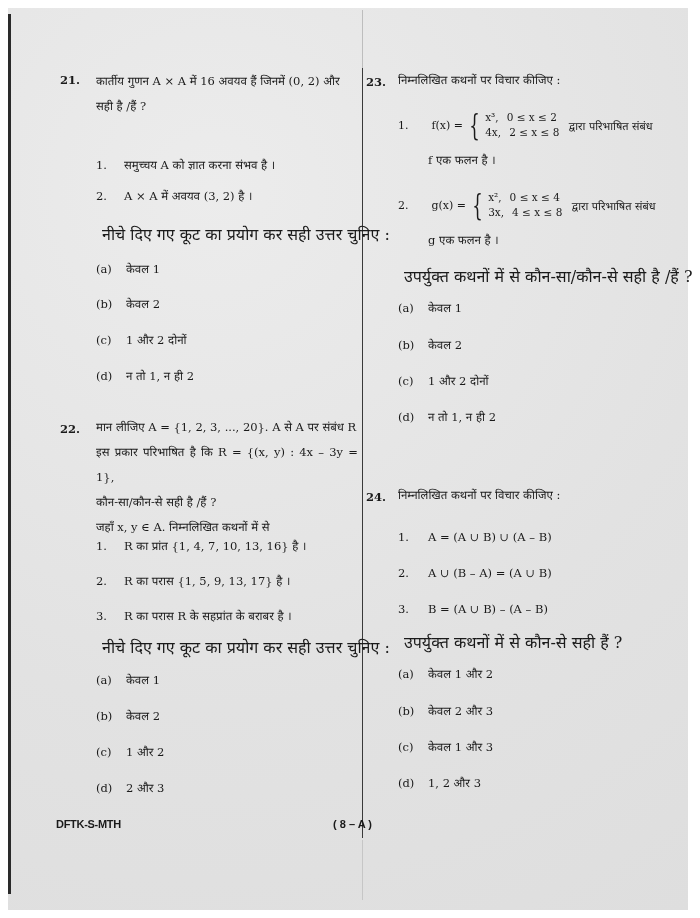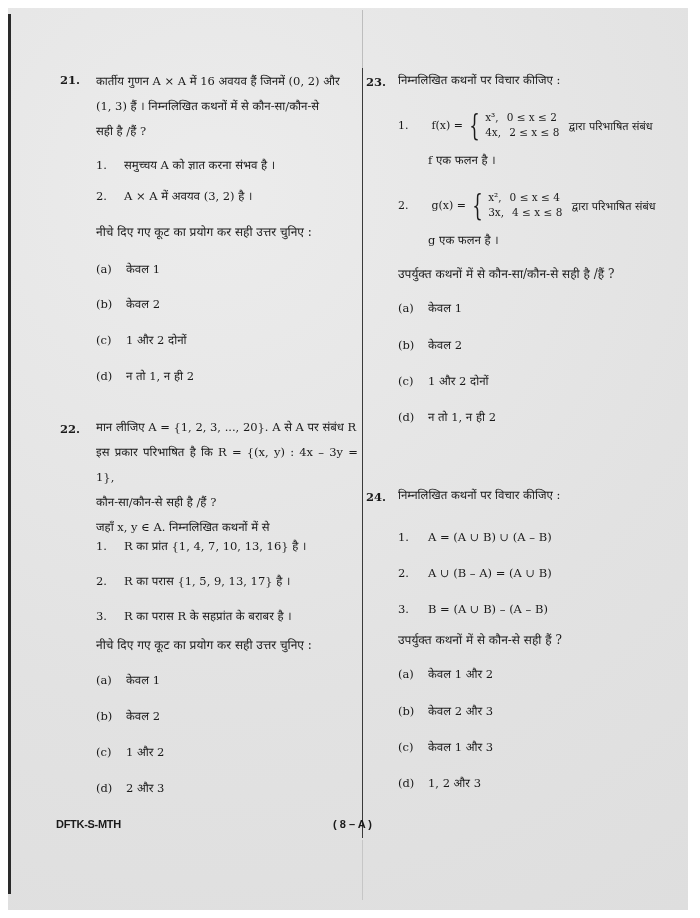--- a/index.html
+++ b/index.html
@@ -23,21 +23,21 @@
   }
   .col-divider-bottom {
     position: absolute; left: 362px; top: 840px; width: 1px; height: 60px; background: #c6c6c6;
   }
   .qnum { position: absolute; font-weight: bold; font-size: 11.5px; text-align: center; }
   .qtext { position: absolute; font-size: 11.5px; line-height: 25px; text-align: justify; }
   .stmt { position: absolute; font-size: 11.5px; white-space: nowrap; }
   .stmt .n { display: inline-block; width: 28px; }
   .opt { position: absolute; font-size: 11.5px; white-space: nowrap; }
   .opt .l { display: inline-block; width: 30px; }
-  .instr { position: absolute; font-size: 12px; white-space: nowrap; }
+  .instr { position: absolute; font-size: 16px; white-space: nowrap; margin-left: 6px; }
   .footer-code { position: absolute; left: 56px; top: 818px; font-family: "Liberation Sans", sans-serif; font-weight: bold; font-size: 11px; letter-spacing: -0.3px; }
   .footer-page { position: absolute; left: 333px; top: 818px; font-family: "Liberation Sans", sans-serif; font-weight: bold; font-size: 11px; }
   .pw { position: absolute; font-size: 11px; white-space: nowrap; }
   .pw .fn { display: inline-block; vertical-align: middle; }
   .pw .brace { display: inline-block; vertical-align: middle; font-size: 30px; line-height: 30px; transform: scaleX(0.55); margin: 0 -2px; font-family: "DejaVu Serif", serif; }
   .pw .cases { display: inline-block; vertical-align: middle; line-height: 15px; font-size: 10.5px; }
   .pw .cases div { white-space: nowrap; }
   .pw .tail { display: inline-block; vertical-align: middle; }
   .pw .cond { display: inline-block; margin-left: 8px; }
 </style>
@@ -47,21 +47,20 @@
 <div class="sheet"></div>
 <div class="left-edge"></div>
 <div class="col-divider-faint"></div>
 <div class="col-divider"></div>
 <div class="col-divider-bottom"></div>
 
 <div>
   <div class="qnum" style="left:60px; top:73px;">21.</div>
   <div class="qtext" style="left:96px; top:57px; width:262px;margin-top:12px;">
     <div>कार्तीय गुणन A × A में 16 अवयव हैं जिनमें (0, 2) और</div>
-    <div>(1, 3) हैं । निम्नलिखित कथनों में से कौन-सा/कौन-से</div>
     <div>सही है /हैं ?</div>
   </div>
   <div class="stmt" style="left:96px; top:157px;"><span class="n">1.</span><span>समुच्चय A को ज्ञात करना संभव है ।</span></div>
   <div class="stmt" style="left:96px; top:188px;"><span class="n">2.</span><span>A × A में अवयव (3, 2) है ।</span></div>
   <div class="instr" style="left:96px; top:223px;">नीचे दिए गए कूट का प्रयोग कर सही उत्तर चुनिए :</div>
   <div class="opt" style="left:96px; top:261px;"><span class="l">(a)</span><span>केवल 1</span></div>
   <div class="opt" style="left:96px; top:296px;"><span class="l">(b)</span><span>केवल 2</span></div>
   <div class="opt" style="left:96px; top:332px;"><span class="l">(c)</span><span>1 और 2 दोनों</span></div>
   <div class="opt" style="left:96px; top:368px;"><span class="l">(d)</span><span>न तो 1, न ही 2</span></div>
 </div>

